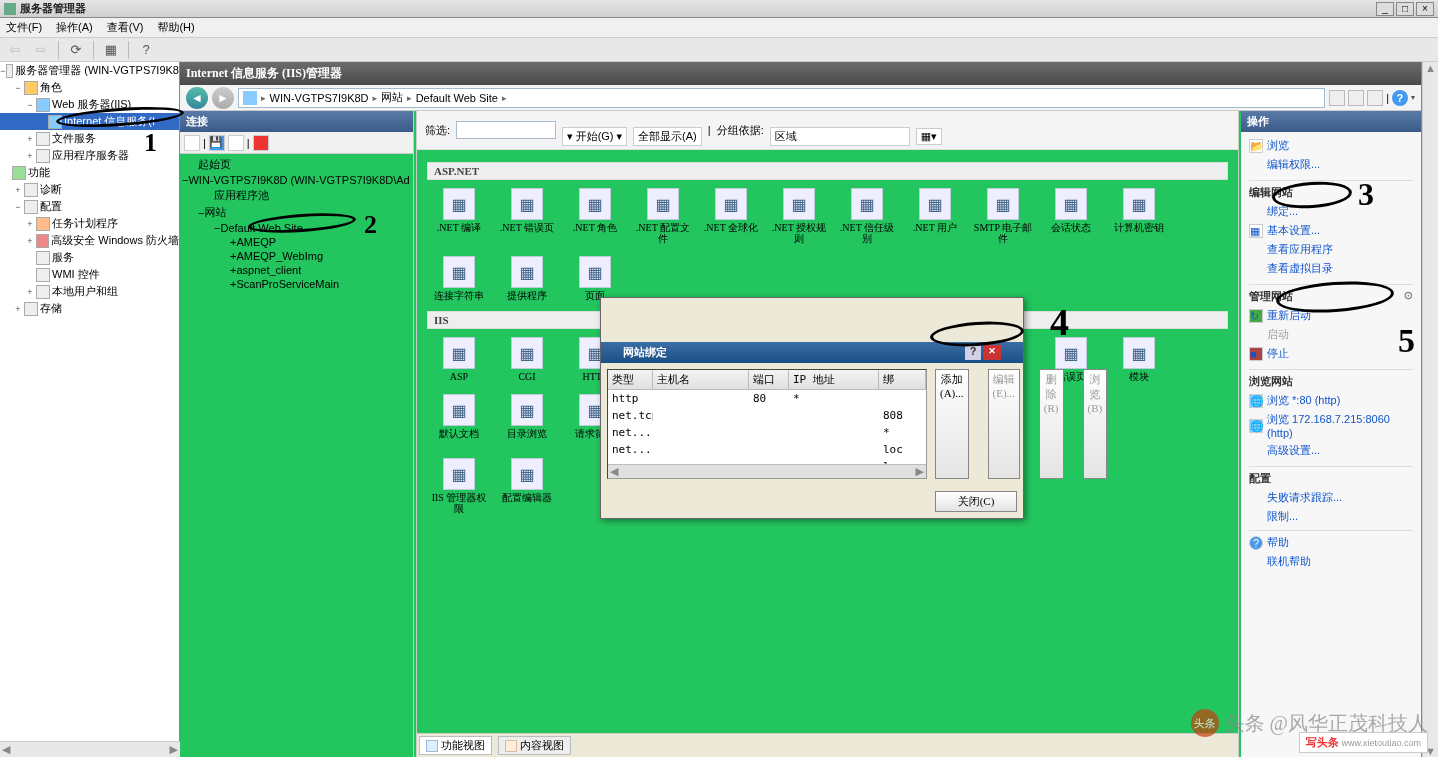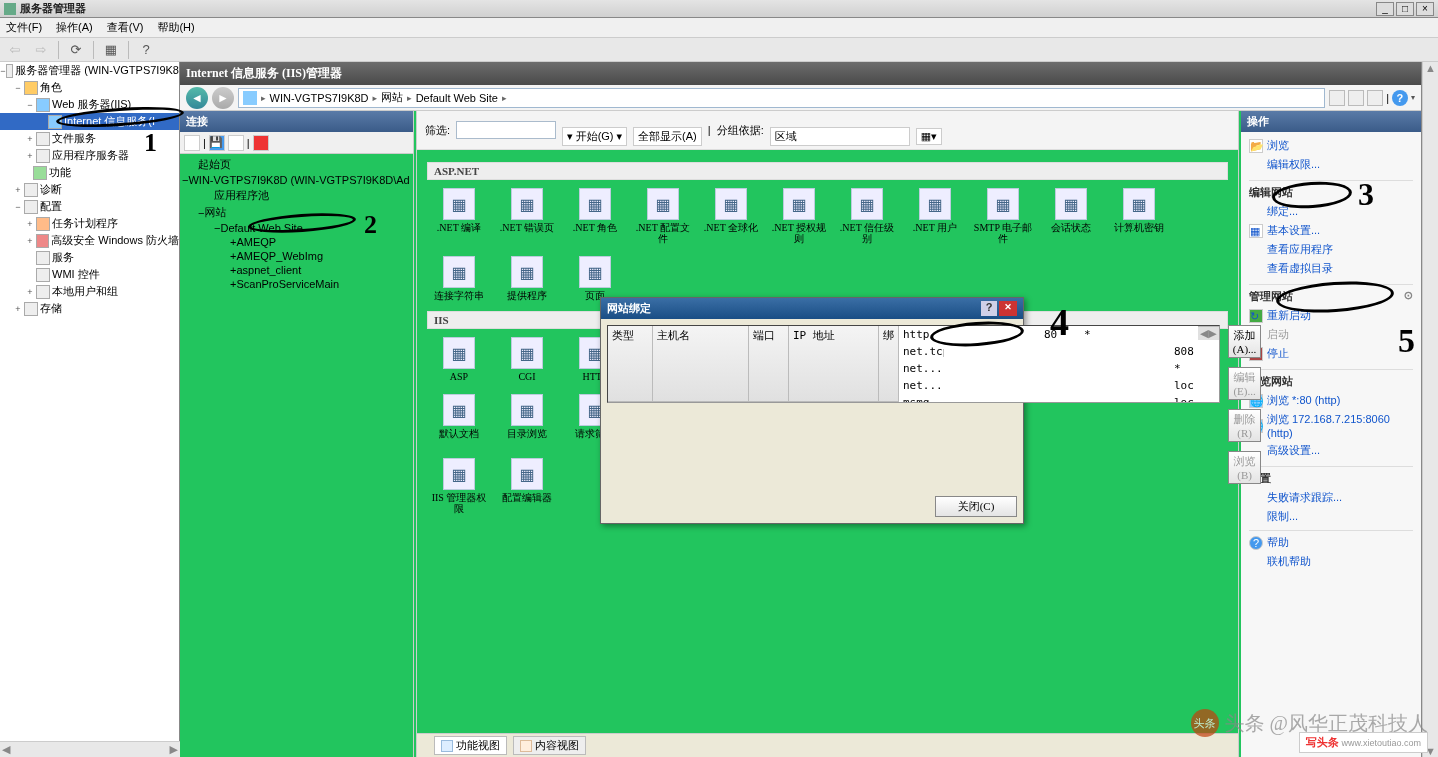--- a/index.html
+++ b/index.html
@@ -51,37 +51,37 @@
 .feat { width: 64px; display: flex; flex-direction: column; align-items: center; gap: 2px; padding: 4px 2px; cursor: pointer; }
 .feat .ficn { width: 32px; height: 32px; background: #eef; border: 1px solid #bcd; display: flex; align-items: center; justify-content: center; font-size: 16px; color: #468; }
 .feat .flabel { text-align: center; font-family: SimSun; font-size: 10px; line-height: 1.1; word-break: break-all; }
 .actions { width: 180px; background: #f7f7f7; overflow: auto; }
 .actions-header { background: linear-gradient(#5a7ba8,#3a5b88); color: #fff; padding: 3px 6px; font-family: SimSun; font-weight: bold; }
 .act-sec { padding: 4px 8px; }
 .act-sec .sec-title { font-family: SimSun; font-weight: bold; color: #333; margin: 6px 0 2px; border-top: 1px solid #ddd; padding-top: 4px; }
 .act-link { display: flex; align-items: center; gap: 4px; padding: 2px 0; color: #15c; cursor: pointer; font-family: SimSun; }
 .act-link .aic { width: 14px; height: 14px; background: #fff; border: 1px solid #ccc; }
 .act-text { padding: 2px 0 2px 18px; color: #333; font-family: SimSun; }
-.bottom-tabs { background: #ece9d8; border-top: 1px solid #ccc; padding: 2px 17px; display: flex; gap: 6px; font-family: SimSun; }
+.bottom-tabs { background: #ece9d8; border-top: 1px solid #ccc; padding: 2px 2px; display: flex; gap: 6px; font-family: SimSun; }
 .bottom-tabs .tab { border: 1px solid #bbb; background: #fff; padding: 1px 6px; cursor: pointer; display:flex; align-items:center; gap:3px; }
 .bottom-tabs .tab.inactive { background: #eee; }
 .dialog { position: absolute; left: 600px; top: 297px; width: 424px; background: #ece9d8; border: 1px solid #666; box-shadow: 2px 2px 6px rgba(0,0,0,0.4); }
-.dlg-title { background: linear-gradient(#3a6ea5,#1a4e85); color: #fff; padding: 3px 6px; font-family: SimSun; font-weight: bold; display: flex; justify-content: space-between; align-items:center; }
+.dlg-title { background: linear-gradient(#3a6ea5,#1a4e85); color: #fff; padding: 3px 22px; font-family: SimSun; font-weight: bold; display: flex; justify-content: space-between; align-items:center;margin-top:44px; }
 .dlg-title .cls { background: #c33; width: 18px; height: 15px; text-align: center; line-height: 13px; cursor: pointer; font-size: 9px; }
 .dlg-title .qm { width: 16px; height: 15px; text-align:center; background:#d0d0e8; color:#333; line-height:13px; margin-right:2px; cursor:pointer; }
 .dlg-body { display: flex; padding: 6px; gap: 8px; }
-.dlg-table { flex: 1; border: 1px inset #999; background: #fff; height: 78px; display: flex; flex-direction: row; }
+.dlg-table { flex: 1; border: 1px inset #999; background: #fff; height: 110px; display: flex; flex-direction: column; }
 .dlg-th { display: flex; background: #ece9d8; border-bottom: 1px solid #bbb; }
 .dlg-th div, .dlg-row div { padding: 2px 4px; font-family: SimSun, monospace; font-size: 11px; overflow: hidden; white-space: nowrap; }
 .dlg-th div { border-right: 1px solid #bbb; background: linear-gradient(#f4f4f4,#e0e0e0); }
 .col1 { width: 45px; } .col2 { width: 96px; } .col3 { width: 40px; } .col4 { width: 90px; } .col5 { flex: 1; }
 .dlg-rows { flex: 1; overflow: auto; }
 .dlg-row { display: flex; cursor: pointer; }
 .dlg-scrollbar { height: 14px; background: #e0e0e0; border-top: 1px solid #bbb; display:flex; justify-content:space-between; padding:0 2px; align-items:center; color:#888; font-size:9px; }
-.dlg-btns { display: flex; flex-direction: column; gap: 9px; width: 82px; }
+.dlg-btns { display: flex; flex-direction: row; gap: 19px; width: 82px; }
 .dlg-btn { border: 1px solid #888; background: linear-gradient(#fff,#e4e4e4); padding: 2px 4px; font-family: SimSun; cursor: pointer; text-align: center; font-size: 11px; }
 .dlg-btn.disabled { color: #999; }
 .dlg-footer { display: flex; justify-content: flex-end; padding: 6px; }
 .annotation { position: absolute; font-family: "Comic Sans MS", cursive; font-size: 26px; font-weight: bold; color: #000; pointer-events: none; }
 .ann-circle { position: absolute; border: 3px solid #000; border-radius: 50%; transform: rotate(-4deg); pointer-events: none; }
 .scrollbar-v { width: 16px; background: #e8e8e8; border-left: 1px solid #ccc; display: flex; flex-direction: column; justify-content: space-between; align-items: center; color: #888; font-size: 9px; }
 .scrollbar-h { height: 16px; background: #e8e8e8; border-top: 1px solid #ccc; display:flex; justify-content:space-between; align-items:center; color:#888; font-size:9px; padding:0 2px; }
 .watermark { position:absolute; right:10px; bottom:20px; display:flex; align-items:center; gap:6px; opacity:0.7; }
 .watermark .av { width:28px; height:28px; border-radius:50%; background:#c2410c; color:#fff; display:flex; align-items:center; justify-content:center; font-size:11px; }
 .watermark .txt { font-size:20px; color:#888; font-family:SimHei; }
@@ -144,21 +144,21 @@
       <div class="node" style="padding-left:24px">
           <span class="exp">+</span>
           <span class="icn"></span>
           <span>文件服务</span>
         </div>
       <div class="node" style="padding-left:24px">
           <span class="exp">+</span>
           <span class="icn"></span>
           <span>应用程序服务器</span>
         </div>
-      <div class="node" style="padding-left:21px">
+      <div class="node" style="padding-left:0">
           <span class="exp"></span>
           <span class="icn" style="background:#9d9"></span>
           <span>功能</span>
         </div>
       <div class="node" style="padding-left:12px">
           <span class="exp">+</span>
           <span class="icn"></span>
           <span>诊断</span>
         </div>
       <div class="node" style="padding-left:12px">

